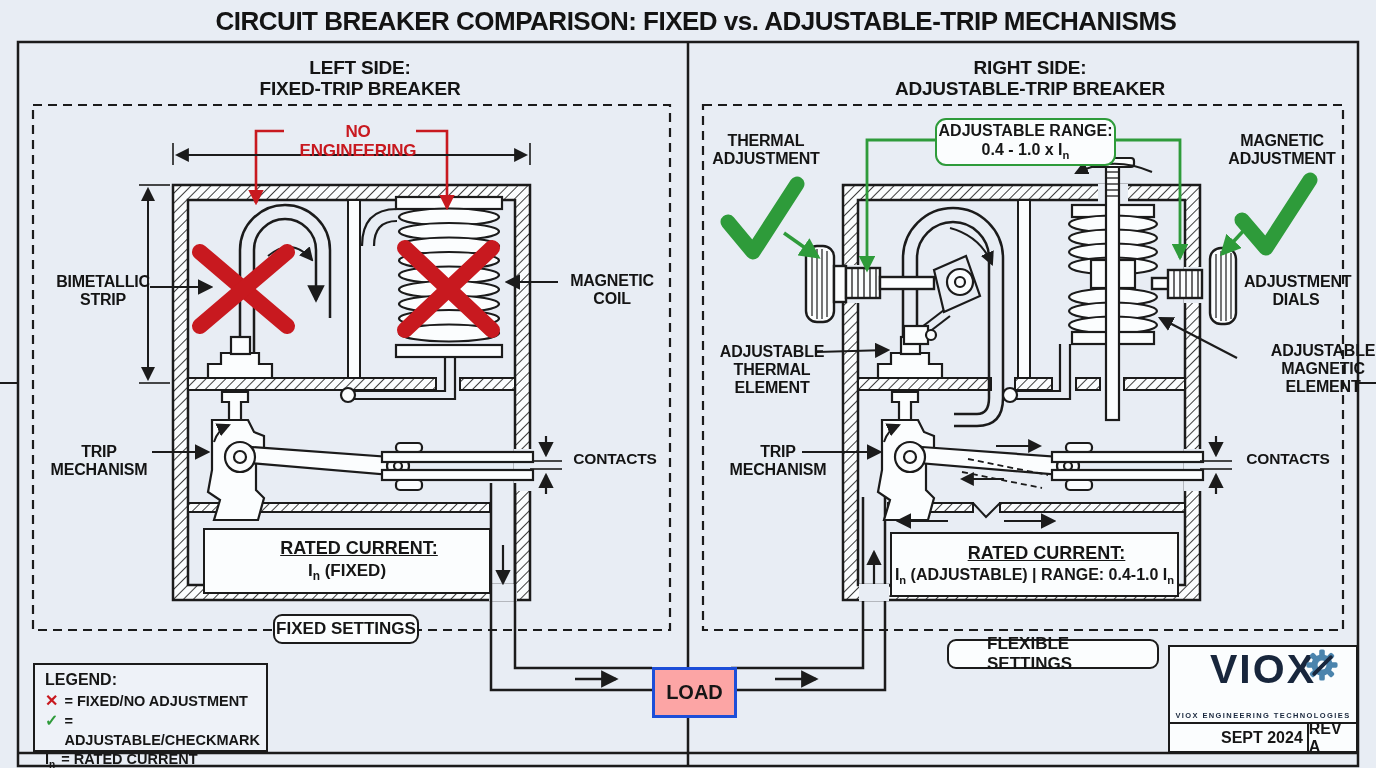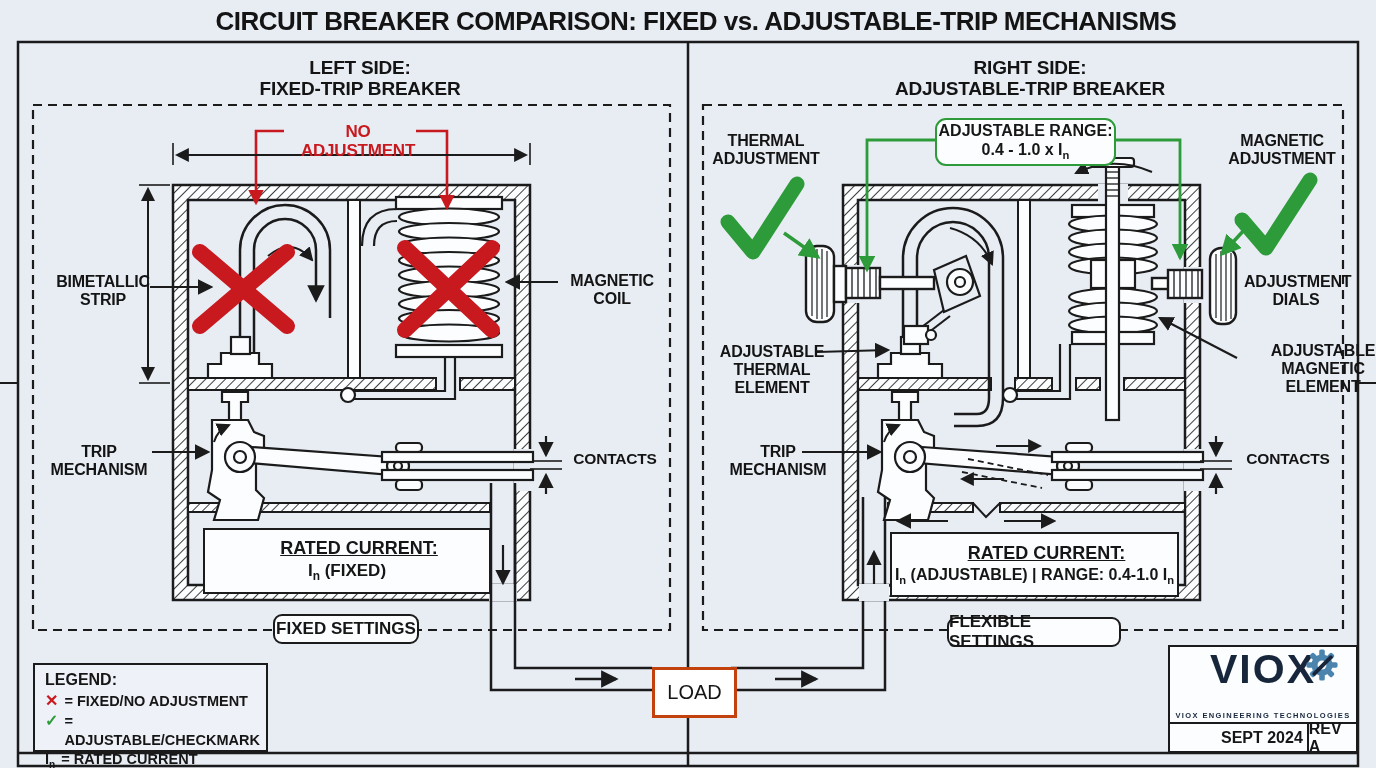--- a/index.html
+++ b/index.html
@@ -13,23 +13,23 @@
   .pill{position:absolute;background:#fbfdfe;border:2.5px solid #1b1b1b;border-radius:9px;
         display:flex;align-items:center;justify-content:center;font-weight:bold;font-size:17px;}
   .ratedbox{position:absolute;background:#fbfdfe;border:2.5px solid #1b1b1b;
         display:flex;flex-direction:column;align-items:center;justify-content:center;font-weight:bold;}
   .ratedbox .rc-h{font-size:18px;text-decoration:underline;margin-left:24px;}
   .ratedbox .rc-v{font-size:17px;margin-top:2px;}
   sub{font-size:70%;}
   .greenbox{position:absolute;left:935px;top:118px;width:177px;height:44px;background:#fbfdfe;
         border:2.5px solid #2e9b3a;border-radius:11px;display:flex;flex-direction:column;
         align-items:center;justify-content:center;font-weight:bold;font-size:16px;line-height:1.15;}
-  .loadbox{position:absolute;left:652px;top:667px;width:79px;height:45px;background:#ffffff;
-        border:3px solid #c2410c;display:flex;align-items:center;justify-content:center;
-        font-weight:normal;font-size:20px;}
+  .loadbox{position:absolute;left:652px;top:667px;width:79px;height:45px;background:#fca5a5;
+        border:3px solid #1d4ed8;display:flex;align-items:center;justify-content:center;
+        font-weight:bold;font-size:20px;}
   .legend{position:absolute;left:33px;top:663px;width:235px;height:89px;border:2.5px solid #1b1b1b;
         background:#eef2f8;box-sizing:border-box;padding:6px 10px;font-weight:bold;}
   .legend .lg-h{font-size:16px;margin-bottom:2px;}
   .legend .lg-row{display:flex;align-items:baseline;gap:6px;font-size:14.5px;line-height:19px;}
   .sym-red{color:#c8191f;font-size:16px;}
   .sym-green{color:#2e9b3a;font-size:16px;}
   .tblock{position:absolute;left:1168px;top:645px;width:190px;height:108px;border:2.5px solid #1b1b1b;
         background:#fbfdfe;box-sizing:border-box;}
   .brandrow{position:absolute;left:0;top:2px;width:100%;text-align:center;}
   .brand{font-weight:bold;font-size:41px;letter-spacing:2px;color:#18263c;line-height:1.0;}
@@ -325,21 +325,21 @@
 
 <div class="lbl hdr" style="left:230px;top:58px;width:244px;">
   <div>LEFT SIDE:</div>
   <div>FIXED-TRIP BREAKER</div>
 </div>
 <div class="lbl hdr" style="left:880px;top:58px;width:284px;">
   <div>RIGHT SIDE:</div>
   <div>ADJUSTABLE-TRIP BREAKER</div>
 </div>
 
-<div class="lbl red" style="left:280px;top:122px;width:140px;font-size:17px;">NO ADJUSTMENT</div>
+<div class="lbl red" style="left:280px;top:122px;width:140px;font-size:17px;">NO ENGINEERING</div>
 
 <div class="lbl" style="left:42px;top:273px;width:106px;font-size:16px;">BIMETALLIC STRIP</div>
 <div class="lbl" style="left:554px;top:272px;width:100px;font-size:16px;">MAGNETIC COIL</div>
 <div class="lbl" style="left:33px;top:443px;width:116px;font-size:16px;">TRIP MECHANISM</div>
 <div class="lbl" style="left:564px;top:450px;width:86px;font-size:15.5px;">CONTACTS</div>
 
 <div class="ratedbox" style="left:203px;top:528px;width:284px;height:62px;">
   <div class="rc-h">RATED CURRENT:</div>
   <div class="rc-v"><span>I</span><sub>n</sub><span> (FIXED)</span></div>
 </div>
@@ -356,21 +356,21 @@
 <div class="lbl" style="left:710px;top:343px;width:108px;font-size:16px;">ADJUSTABLE THERMAL ELEMENT</div>
 <div class="lbl" style="left:712px;top:443px;width:116px;font-size:16px;">TRIP MECHANISM</div>
 <div class="lbl" style="left:1236px;top:273px;width:104px;font-size:16px;">ADJUSTMENT DIALS</div>
 <div class="lbl" style="left:1232px;top:342px;width:110px;font-size:16px;margin-left:28px;">ADJUSTABLE MAGNETIC ELEMENT</div>
 <div class="lbl" style="left:1237px;top:450px;width:86px;font-size:15.5px;">CONTACTS</div>
 
 <div class="ratedbox" style="left:890px;top:532px;width:285px;height:61px;">
   <div class="rc-h">RATED CURRENT:</div>
   <div class="rc-v" style="font-size:16px;"><span>I</span><sub>n</sub><span> (ADJUSTABLE) | RANGE: 0.4-1.0 I</span><sub>n</sub></div>
 </div>
-<div class="pill" style="left:947px;top:617px;width:170px;height:26px;">FLEXIBLE SETTINGS</div>
+<div class="pill" style="left:947px;top:639px;width:170px;height:26px;padding-left:38px;">FLEXIBLE SETTINGS</div>
 
 <div class="loadbox">LOAD</div>
 
 <div class="legend">
   <div class="lg-h">LEGEND:</div>
   <div class="lg-row">
     <span class="sym-red">✕</span>
     <span>= FIXED/NO ADJUSTMENT</span>
   </div>
   <div class="lg-row">

